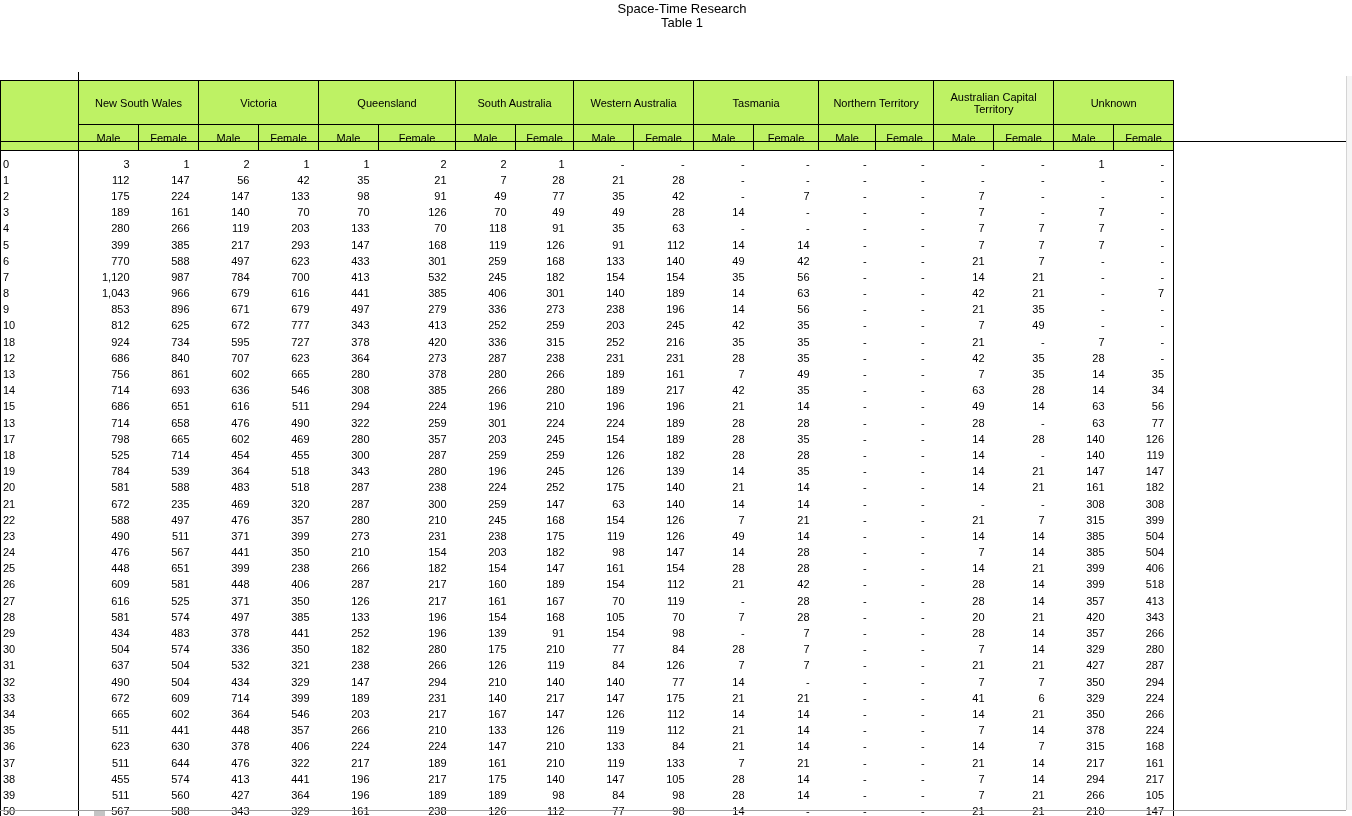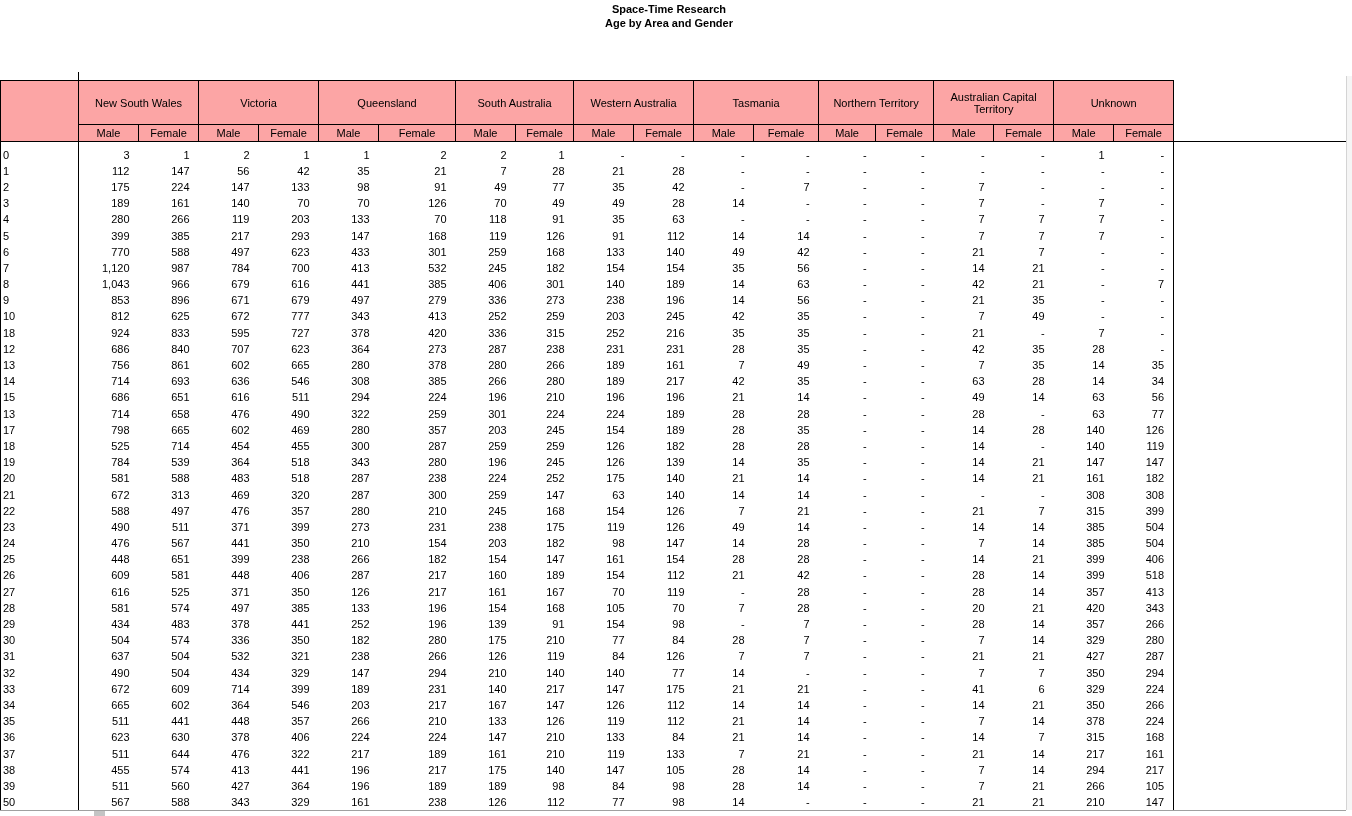--- a/index.html
+++ b/index.html
@@ -9,35 +9,35 @@
     --sb-thumb:#c4c4c4;
     --sb-edge:#d4d4d4;
   }
   html,body{margin:0;padding:0;}
   body{
     width:1352px;height:816px;background:#ffffff;color:#000;
     font-family:"Liberation Sans", sans-serif;
     position:relative;overflow:hidden;
   }
   .titles{
-    position:absolute;top:2px;left:4px;width:1330px;
-    text-align:center;font-weight:bold;font-size:11px;line-height:14px;
+    position:absolute;top:2px;left:17px;width:1330px;
+    text-align:center;font-weight:normal;font-size:13px;line-height:14px;
   }
   .grid{position:absolute;top:80px;left:0;}
   table{
     border-collapse:collapse;table-layout:fixed;width:1173px;
     font-size:11px;
   }
   thead th{
     border:1px solid var(--border);
-    font-weight:normal;font-size:11px;padding:0;background:#fca5a5;
+    font-weight:normal;font-size:11px;padding:0;background:#bef264;
     text-align:center;vertical-align:middle;overflow:hidden;
   }
   tr.region-row{height:44px;}
-  tr.gender-row{height:17px;}
+  tr.gender-row{height:26px;}
   tbody tr{height:16.2px;}
   tbody tr.spacer{height:5px;}
   tbody td{
     padding:0 9px 0 0;text-align:right;white-space:nowrap;
     overflow:hidden;font-size:11px;vertical-align:middle;
   }
   tbody td.age{
     text-align:left;padding:0 0 0 2px;
     border-left:1px solid var(--border);
     border-right:1px solid var(--border);
@@ -50,21 +50,21 @@
   .vscroll{
     position:absolute;top:76px;left:1346px;width:6px;height:734px;
     background:var(--sb-track);border-left:1px solid var(--sb-edge);
   }
 </style>
 </head>
 <body>
 
 <div class="titles">
   <div>Space-Time Research</div>
-  <div>Age by Area and Gender</div>
+  <div>Table 1</div>
 </div>
 
 <div class="grid">
   <div class="stub"></div>
   <table>
     <colgroup id="cols">
         <col style="width: 78px;">
         <col style="width: 60px;">
         <col style="width: 60px;">
         <col style="width: 60px;">
@@ -367,21 +367,21 @@
           <td>-</td>
           <td>-</td>
           <td>7</td>
           <td>49</td>
           <td>-</td>
           <td class="last">-</td>
         </tr>
         <tr>
           <td class="age">18</td>
           <td>924</td>
-          <td>833</td>
+          <td>734</td>
           <td>595</td>
           <td>727</td>
           <td>378</td>
           <td>420</td>
           <td>336</td>
           <td>315</td>
           <td>252</td>
           <td>216</td>
           <td>35</td>
           <td>35</td>
@@ -577,21 +577,21 @@
           <td>-</td>
           <td>-</td>
           <td>14</td>
           <td>21</td>
           <td>161</td>
           <td class="last">182</td>
         </tr>
         <tr>
           <td class="age">21</td>
           <td>672</td>
-          <td>313</td>
+          <td>235</td>
           <td>469</td>
           <td>320</td>
           <td>287</td>
           <td>300</td>
           <td>259</td>
           <td>147</td>
           <td>63</td>
           <td>140</td>
           <td>14</td>
           <td>14</td>

